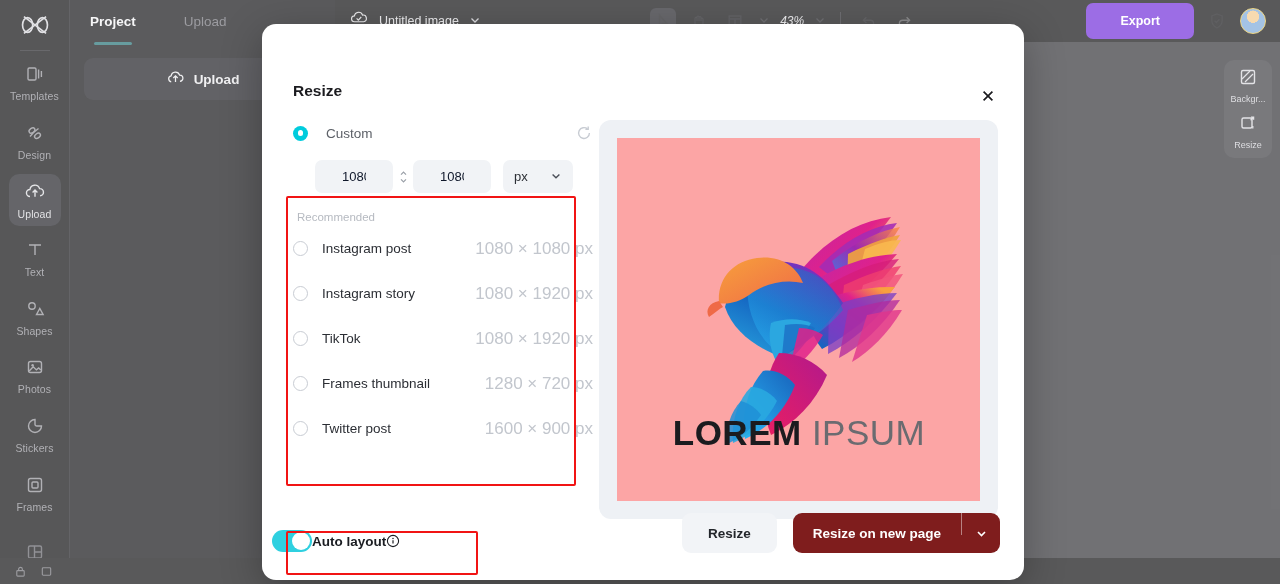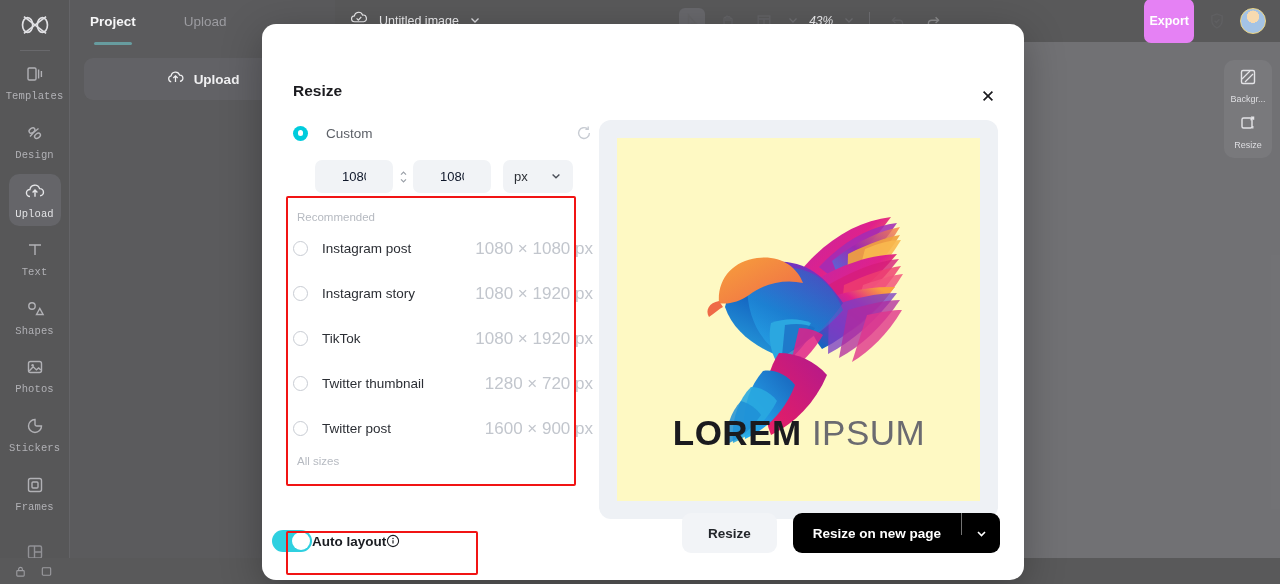--- a/index.html
+++ b/index.html
@@ -13,21 +13,20 @@
 
   
   .bg-root { position:absolute; inset:0; background:#0b0b0d; }
 
   
   .rail {
     position:absolute; left:0; top:0; width:70px; height:584px;
     background:#08080a; border-right:1px solid #1b1b1f;
     display:flex; flex-direction:column; align-items:center;
     padding-top:6px;
-    font-family:Liberation Mono, monospace;
   }
   .rail-logo { width:44px; height:40px; display:flex; align-items:center; justify-content:center; margin-bottom:4px; }
   .rail-sep { width:30px; height:1px; background:#232327; margin:2px 0 6px; }
   .rail-item {
     width:52px; height:56px; border-radius:10px;
     display:flex; flex-direction:column; align-items:center; justify-content:center;
     gap:5px; margin-bottom:6px; cursor:pointer;
   }
   .rail-item.active { background:#1c1d22; }
   .rail-item .ri-ico { width:22px; height:22px; display:block; }
@@ -63,21 +62,21 @@
     position:absolute; left:335px; top:0; right:0; height:42px;
     background:#0b0b0d; display:flex; align-items:center; padding:0 14px; gap:10px;
   }
   .tb-title { font-size:12.5px; color:#e7e7ea; }
   .tb-spacer { flex:1; }
   .tb-ico { width:26px; height:26px; display:flex; align-items:center; justify-content:center; border-radius:6px; cursor:pointer; }
   .tb-ico.sel { background:#212127; }
   .tb-zoom { font-size:12px; color:#e7e7ea;font-style:italic; }
   .tb-div { width:1px; height:18px; background:#2a2a30; margin:0 4px; }
   .export-btn {
-    height:44px; padding:0 5px; border-radius:7px; background:#d946ef; color:#fff;
+    height:36px; padding:0 34px; border-radius:7px; background:#6d28d9; color:#fff;
     font-size:12.5px; font-weight:bold; display:flex; align-items:center; cursor:pointer;
   }
   .avatar {
     width:26px; height:26px; border-radius:50%;
     background:radial-gradient(circle at 50% 32%, #f3c98b 0 30%, #7aa7d9 31% 100%);
     border:1.5px solid #e8c64f; cursor:pointer;
   }
 
   
   .canvasarea { position:absolute; left:335px; top:42px; right:0; bottom:26px; background:#2f2f33; }
@@ -146,30 +145,30 @@
   .toggle::after { content:""; position:absolute; right:2px; top:2px; width:18px; height:18px; border-radius:50%; background:#fff; }
   .al-lab { font-size:13.5px; color:#1b1d22; font-weight:bold; }
   .info-ico { width:14px; height:14px; }
 
   
   .preview {
     position:absolute; left:337px; top:96px; width:399px; height:399px;
     background:#eef1f5; border-radius:12px;
     display:flex; align-items:center; justify-content:center;
   }
-  .canvasimg { width:363px; height:363px; background:#fef9c3; display:flex; align-items:center; justify-content:center; }
+  .canvasimg { width:363px; height:363px; background:#fca5a5; display:flex; align-items:center; justify-content:center; }
 
   
   .footer { position:absolute; right:24px; bottom:27px; display:flex; align-items:center; gap:16px; }
   .btn-resize {
     height:40px; padding:0 26px; border-radius:9px; background:#f2f4f7; color:#23262b;
     font-size:13.5px; font-weight:bold; display:flex; align-items:center; cursor:pointer;
   }
   .btn-resize-new {
-    height:40px; border-radius:9px; background:#000000; color:#fff;
+    height:40px; border-radius:9px; background:#7f1d1d; color:#fff;
     font-size:13.5px; font-weight:bold; display:flex; align-items:flex-start; cursor:pointer; overflow:hidden;
   }
   .brn-main { padding:0 20px; height:100%; display:flex; align-items:center; }
   .brn-div { width:1px; height:22px; background:rgba(255,255,255,.45); }
   .brn-caret { width:38px; height:100%; display:flex; align-items:center; justify-content:center; }
 </style>
 </head>
 <body>
 
 <div id="app">
@@ -452,30 +451,29 @@
             <span class="rec-name">Instagram story</span>
             <span class="rec-size">1080 × 1920 px</span>
           </div>
           <div class="rec-item">
             <span class="radio"></span>
             <span class="rec-name">TikTok</span>
             <span class="rec-size">1080 × 1920 px</span>
           </div>
           <div class="rec-item">
             <span class="radio"></span>
-            <span class="rec-name">Twitter thumbnail</span>
+            <span class="rec-name">Frames thumbnail</span>
             <span class="rec-size">1280 × 720 px</span>
           </div>
           <div class="rec-item">
             <span class="radio"></span>
             <span class="rec-name">Twitter post</span>
             <span class="rec-size">1600 × 900 px</span>
           </div>
         </div>
-        <div class="allsizes">All sizes</div>
       </div>
     </div>
 
     <div class="autolayout">
       <span class="toggle"></span>
       <span class="al-lab">Auto layout</span>
       <span class="info-ico">
         <svg width="14" height="14" viewBox="0 0 14 14">
             <circle cx="7" cy="7" r="5.6" fill="none" stroke="#1b1d22" stroke-width="1.1"></circle>
             <path d="M7 6.2v3.4" stroke="#1b1d22" stroke-width="1.2"></path>

